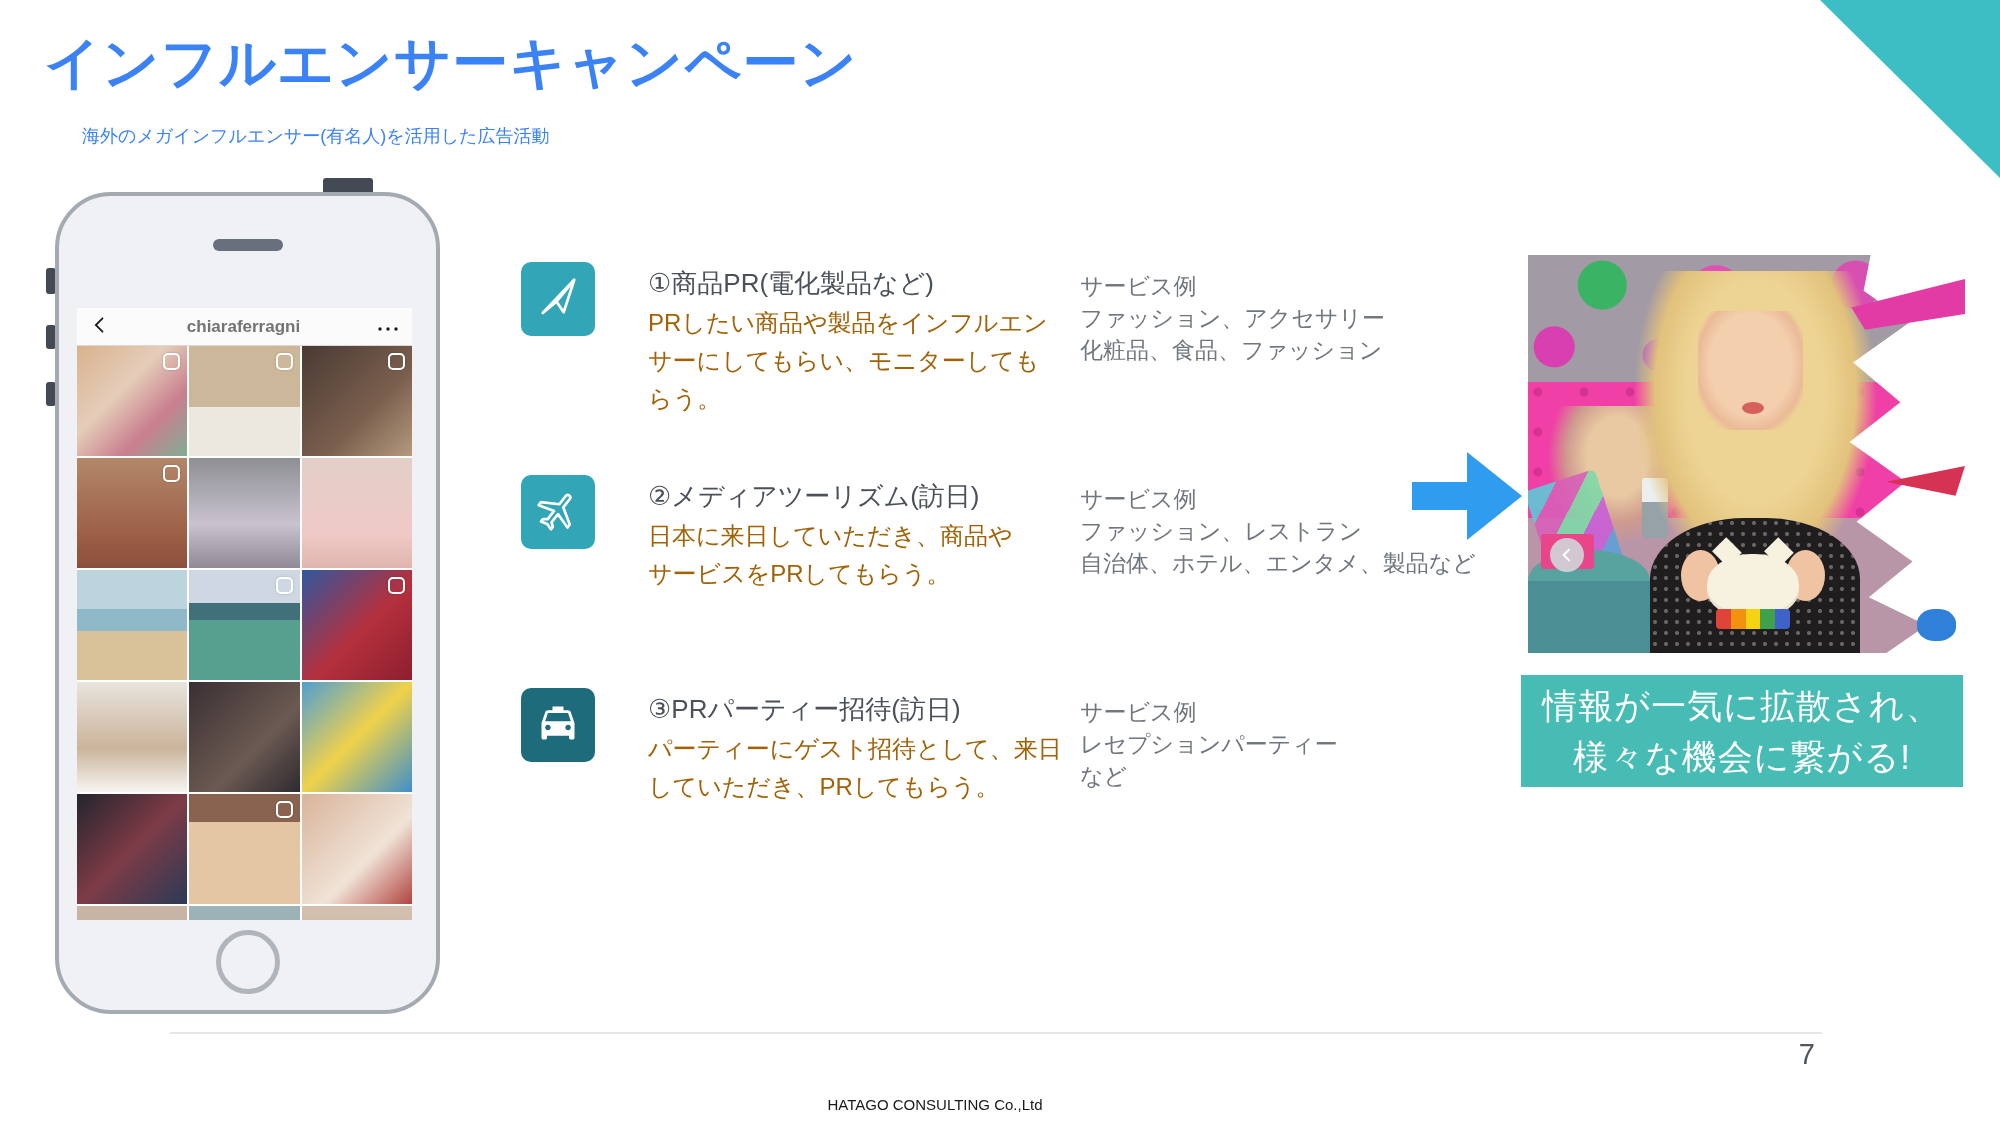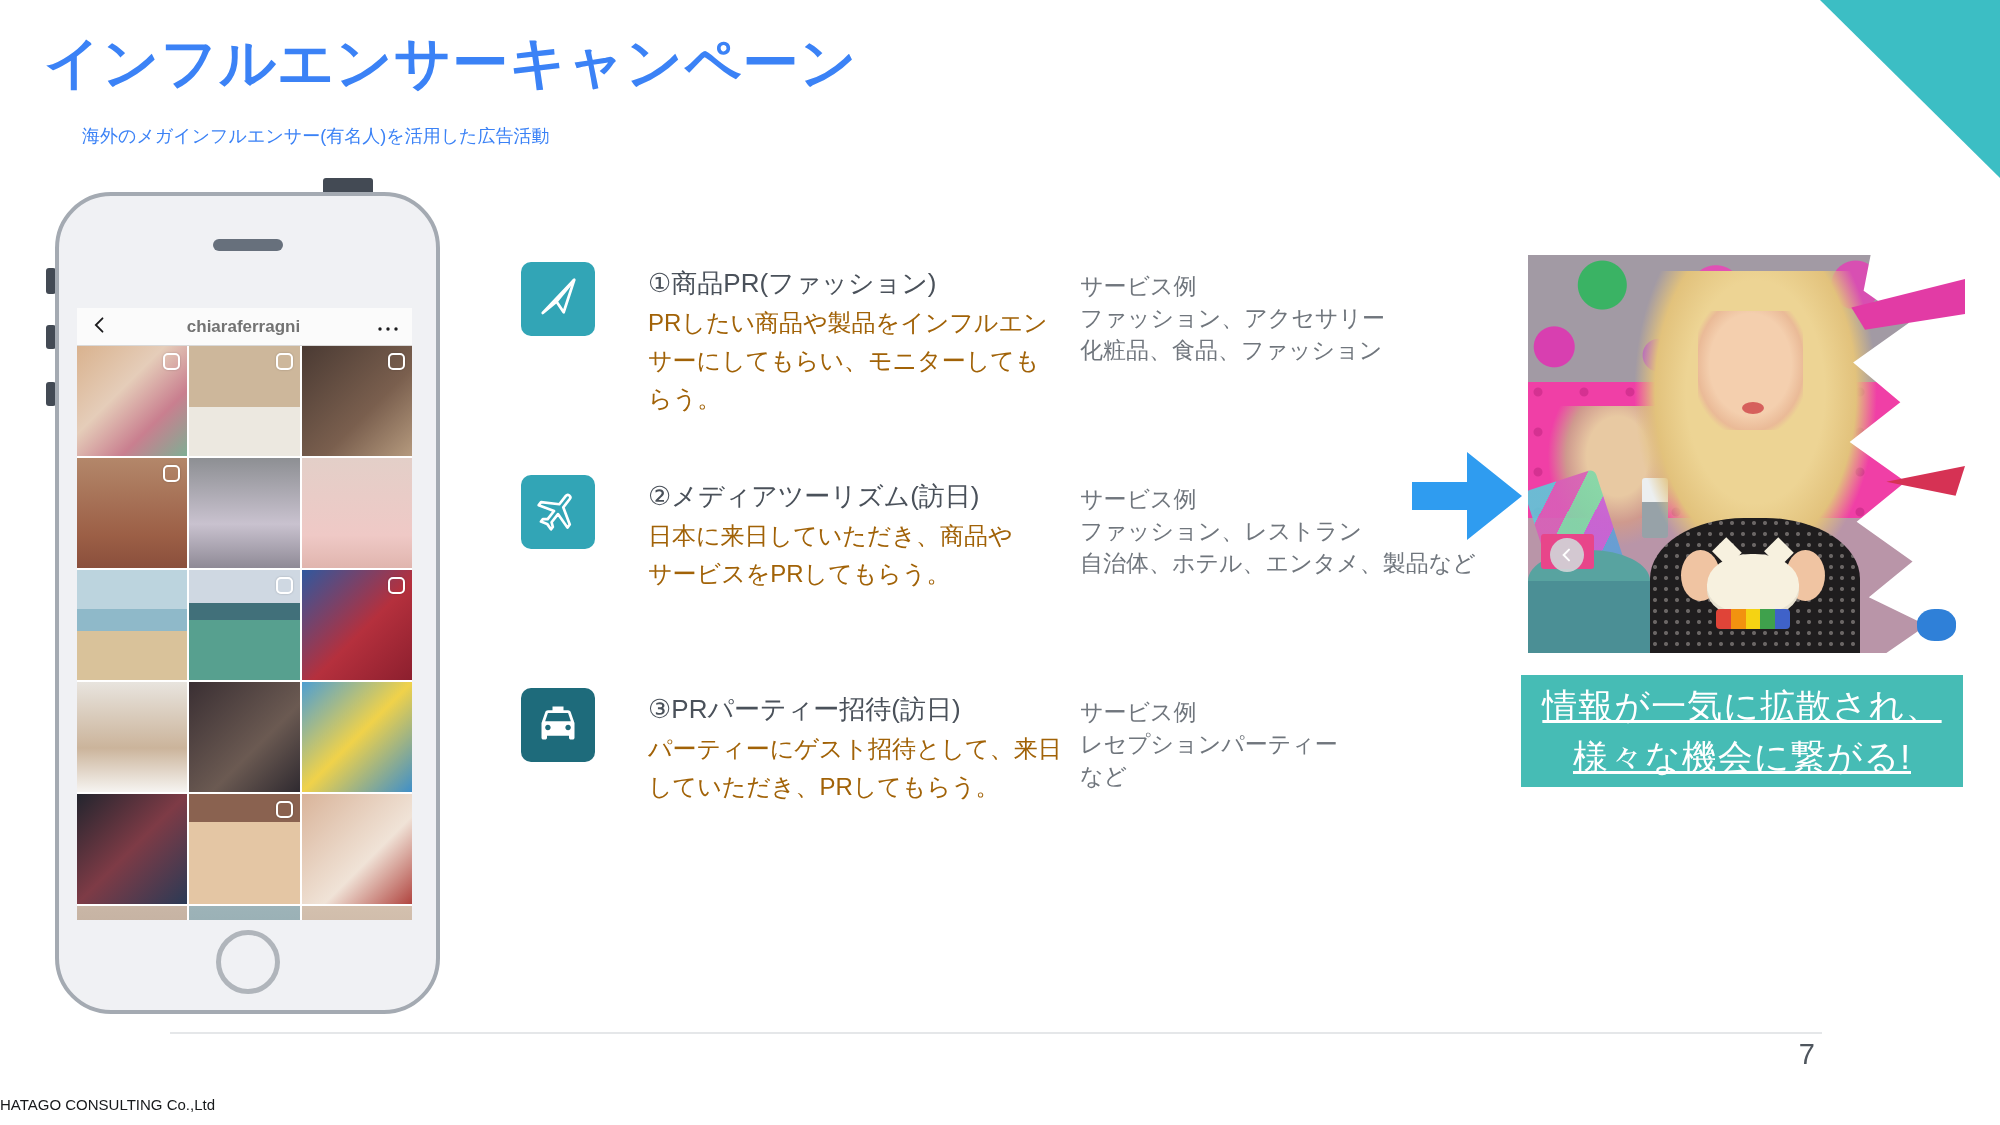--- a/index.html
+++ b/index.html
@@ -120,27 +120,27 @@
     clip-path:polygon(0 45%,100% 0,100% 55%,12% 80%); }
   .tear-red { right:0; top:52%; width:18%; height:10%; background:#d63254;
     clip-path:polygon(0 50%,100% 10%,88% 85%); }
   .tear-blue { right:2%; bottom:3%; width:9%; height:8%; background:#2f80d8; border-radius:45%; }
   .carousel-prev { left:5%; top:71%; width:34px; height:34px; border-radius:50%;
     background:rgba(208,212,215,.92); display:flex; align-items:center; justify-content:center; }
 
   
   .banner { position:absolute; left:1521px; top:675px; width:442px; height:112px;
     background:var(--banner-teal,#46bcb5); color:#fff; display:flex; flex-direction:column;
-    align-items:center; justify-content:center; font-size:35px; line-height:51px; letter-spacing:1px;text-decoration:underline; }
+    align-items:center; justify-content:center; font-size:35px; line-height:51px; letter-spacing:1px; }
 
   
   .divider { position:absolute; left:170px; top:1032px; width:1652px; height:2px; background:#e5e7e9; }
   .page-num { position:absolute; left:1745px; top:1038px; width:70px; text-align:right;
     font-size:29px; color:#4f565e; }
-  .footer-text { position:absolute; left:0; top:1096px; width:1870px; text-align:left;
+  .footer-text { position:absolute; left:0; top:1096px; width:1870px; text-align:center;
     font-size:15px; color:#17191b; }
 </style>
 </head>
 <body>
 
 <div class="slide">
 
   <div class="corner-tri"></div>
 
   <h1 class="title">インフルエンサーキャンペーン</h1>
@@ -213,21 +213,21 @@
   <div id="sections">
       <div class="section sec-0">
       <div class="icon-box" style="background: rgb(50, 165, 182);">
         <span class="icon-glyph"><svg viewBox="0 0 24 24" width="44" height="44">
               <g fill="none" stroke="#ffffff" stroke-width="1.5" stroke-linejoin="round" transform="rotate(-6 12 12)">
                 <path d="M2.8 19.8 L21.8 3.6 L14.2 20.6 L10.9 14.4 Z"></path>
                 <path d="M10.9 14.4 L21.8 3.6"></path>
               </g>
             </svg></span>
       </div>
-      <div class="sec-head">①商品PR(ファッション)</div>
+      <div class="sec-head">①商品PR(電化製品など)</div>
       <div class="sec-body">
           <div>PRしたい商品や製品をインフルエン</div>
           <div>サーにしてもらい、モニターしても</div>
           <div>らう。</div>
         </div>
       <div class="sec-services">
           <div>サービス例</div>
           <div>ファッション、アクセサリー</div>
           <div>化粧品、食品、ファッション</div>
         </div>

